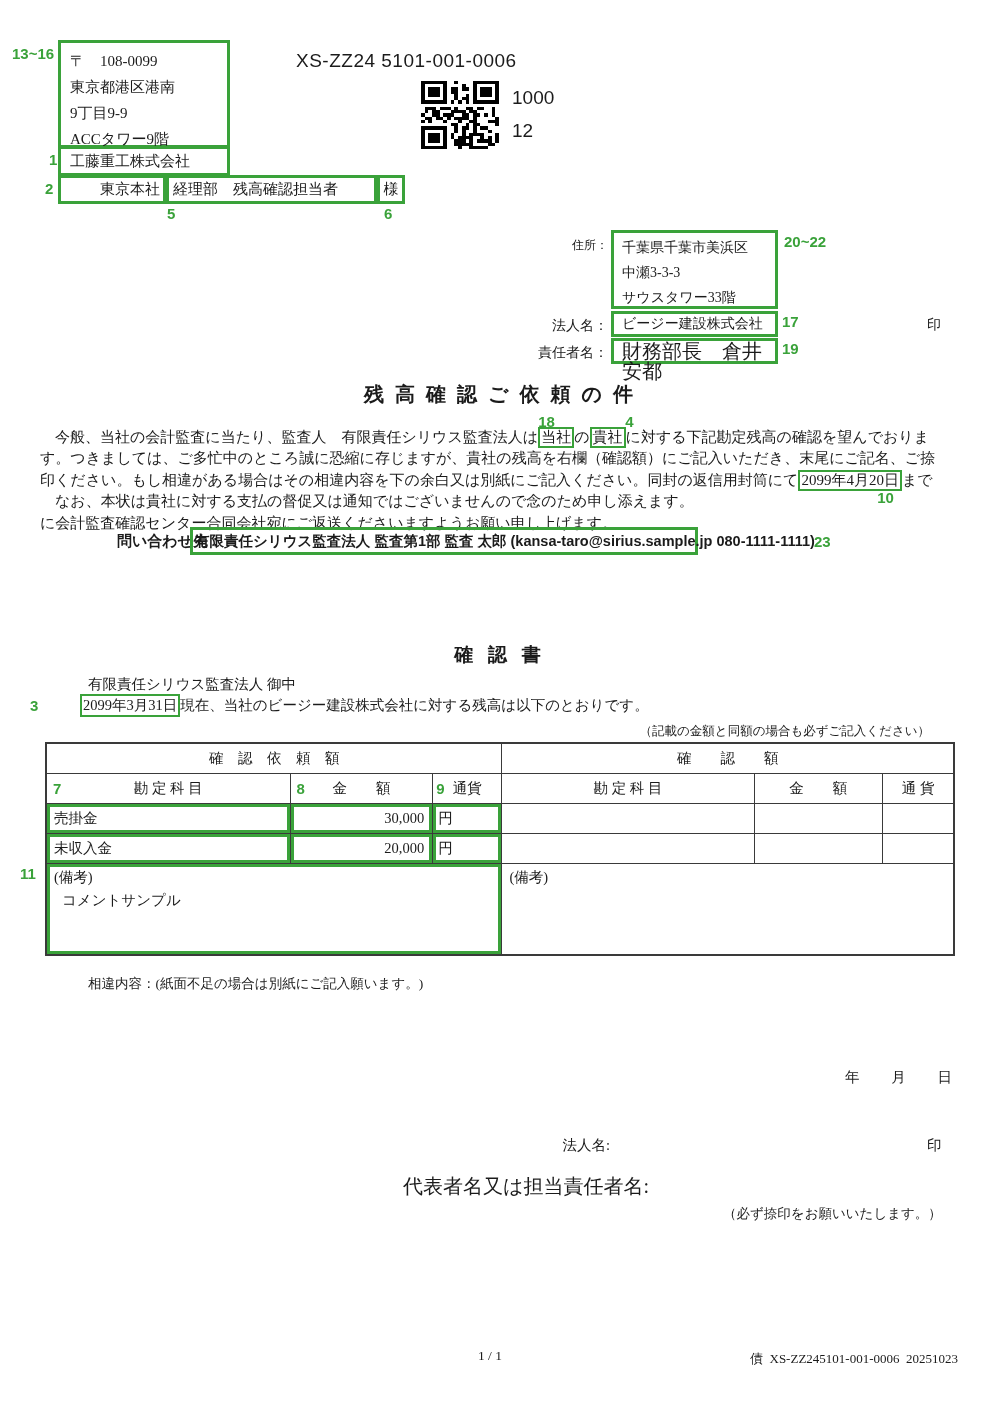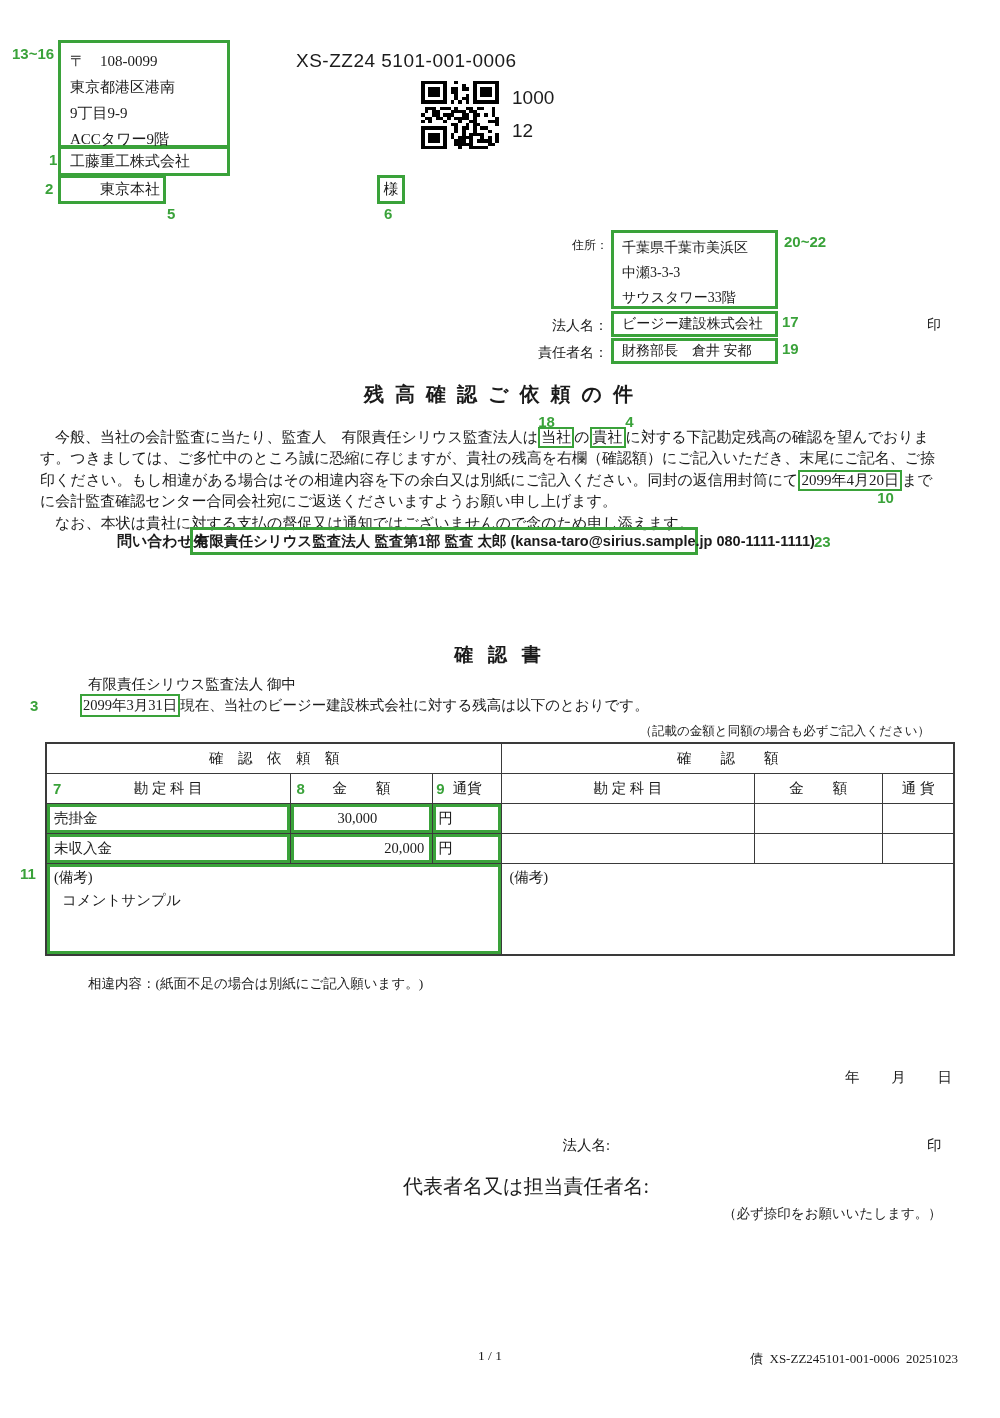--- a/index.html
+++ b/index.html
@@ -54,20 +54,23 @@
     <div>〒　108-0099</div>
     <div>東京都港区港南</div>
     <div>9丁目9-9</div>
     <div>ACCタワー9階</div>
   </div>
   <div class="abs gbox" style="left:58px;top:146px;width:172px;height:30px;font-size:15px;line-height:24px;padding:0 9px;">
     <span>工藤重工株式会社</span>
   </div>
   <div class="abs gbox r" style="left:58px;top:175px;width:108px;height:29px;font-size:15px;line-height:23px;padding:0 3px;">
     <span>東京本社</span>
+  </div>
+  <div class="abs gbox nw" style="left:166px;top:175px;width:211px;height:29px;font-size:15px;line-height:23px;padding:0 4px;">
+    <span>経理部　残高確認担当者</span>
   </div>
   <div class="abs gbox c" style="left:377px;top:175px;width:28px;height:29px;font-size:15px;line-height:23px;">
     <span>様</span>
   </div>
 
   <div class="abs sans" style="left:296px;top:50px;font-size:19px;letter-spacing:0.5px;">XS-ZZ24 5101-001-0006</div>
   <div class="abs" style="left:421px;top:81px;width:78px;height:68px;">
     <svg id="qr-svg" viewBox="0 0 21 21" width="78" height="68" preserveAspectRatio="none" shape-rendering="crispEdges" fill="#000">
         <rect x="9" y="0" width="1" height="1"></rect>
         <rect x="11" y="1" width="1" height="1"></rect>
@@ -301,32 +304,32 @@
     <div>千葉県千葉市美浜区</div>
     <div>中瀬3-3-3</div>
     <div>サウスタワー33階</div>
   </div>
   <div class="abs r" style="left:520px;top:317px;width:88px;font-size:14px;">法人名：</div>
   <div class="abs gbox" style="left:611px;top:311px;width:167px;height:26px;font-size:14px;line-height:20px;padding:0 8px;">
     <span>ビージー建設株式会社</span>
   </div>
   <div class="abs" style="left:927px;top:316px;font-size:14px;">印</div>
   <div class="abs r" style="left:506px;top:344px;width:102px;font-size:14px;">責任者名：</div>
-  <div class="abs gbox" style="left:611px;top:338px;width:167px;height:26px;font-size:14px;line-height:20px;padding:0 8px;">
+  <div class="abs gbox" style="left:611px;top:338px;width:167px;height:26px;font-size:20px;line-height:20px;padding:0 8px;">
     <span>財務部長　倉井 安都</span>
   </div>
 
   <div class="abs c" style="left:0;top:381px;width:1000px;font-size:20px;font-weight:600;letter-spacing:3px;">残 高 確 認 ご 依 頼 の 件</div>
 
   <div class="abs para" style="left:40px;top:427px;width:930px;">
     <div class="pline"><span>　今般、当社の会計監査に当たり、監査人　有限責任シリウス監査法人は</span><span class="ibox"><span class="ann" style="left:-2px;top:-15px;">18</span><span>当社</span></span><span>の</span><span class="ibox"><span class="ann" style="right:-10px;top:-15px;">4</span><span>貴社</span></span><span>に対する下記勘定残高の確認を望んでおりま</span></div>
     <div class="pline">す。つきましては、ご多忙中のところ誠に恐縮に存じますが、貴社の残高を右欄（確認額）にご記入いただき、末尾にご記名、ご捺</div>
     <div class="pline"><span>印ください。もし相違がある場合はその相違内容を下の余白又は別紙にご記入ください。同封の返信用封筒にて</span><span class="ibox"><span class="ann" style="right:6px;top:18px;text-align:right;">10</span><span>2099年4月20日</span></span><span>まで</span></div>
+    <div class="pline">　なお、本状は貴社に対する支払の督促又は通知ではございませんので念のため申し添えます。</div>
     <div class="pline">に会計監査確認センター合同会社宛にご返送くださいますようお願い申し上げます。</div>
-    <div class="pline">　なお、本状は貴社に対する支払の督促又は通知ではございませんので念のため申し添えます。</div>
   </div>
 
   <div class="abs sans nw" style="left:84px;top:532px;font-size:15px;font-weight:bold;">問い合わせ先：</div>
   <div class="abs gbox sans nw" style="left:190px;top:527px;width:508px;height:28px;font-size:14.5px;font-weight:600;line-height:22px;padding:0 2px;">
     <span>有限責任シリウス監査法人 監査第1部 監査 太郎 (kansa-taro@sirius.sample.jp 080-1111-1111)</span>
   </div>
 
   <div class="abs c" style="left:0;top:642px;width:1000px;font-size:19px;font-weight:600;letter-spacing:5px;">確 認 書</div>
   <div class="abs nw" style="left:55px;top:675px;font-size:14.5px;">有限責任シリウス監査法人 御中</div>
   <div class="abs nw" style="left:47px;top:693px;font-size:14.5px;line-height:24px;">
@@ -352,21 +355,21 @@
       <tr style="height:30px;">
         <td class="hdr relcell"><span class="ann" style="left:6px;top:7px;">7</span><span>勘 定 科 目</span></td>
         <td class="hdr relcell"><span class="ann" style="left:6px;top:7px;">8</span><span>金　　額</span></td>
         <td class="hdr relcell"><span class="ann" style="left:3px;top:7px;">9</span><span>通貨</span></td>
         <td class="hdr">勘 定 科 目</td>
         <td class="hdr">金　　額</td>
         <td class="hdr">通 貨</td>
       </tr>
       <tr style="height:30px;">
         <td class="gcell" style="padding-left:7px;">売掛金</td>
-        <td class="gcell r" style="padding-right:8px;text-align:center;">30,000</td>
+        <td class="gcell r" style="padding-right:8px;">30,000</td>
         <td class="gcell" style="padding-left:5px;">円</td>
         <td></td>
         <td></td>
         <td></td>
       </tr>
       <tr style="height:30px;">
         <td class="gcell" style="padding-left:7px;">未収入金</td>
         <td class="gcell r" style="padding-right:8px;">20,000</td>
         <td class="gcell" style="padding-left:5px;">円</td>
         <td></td>

